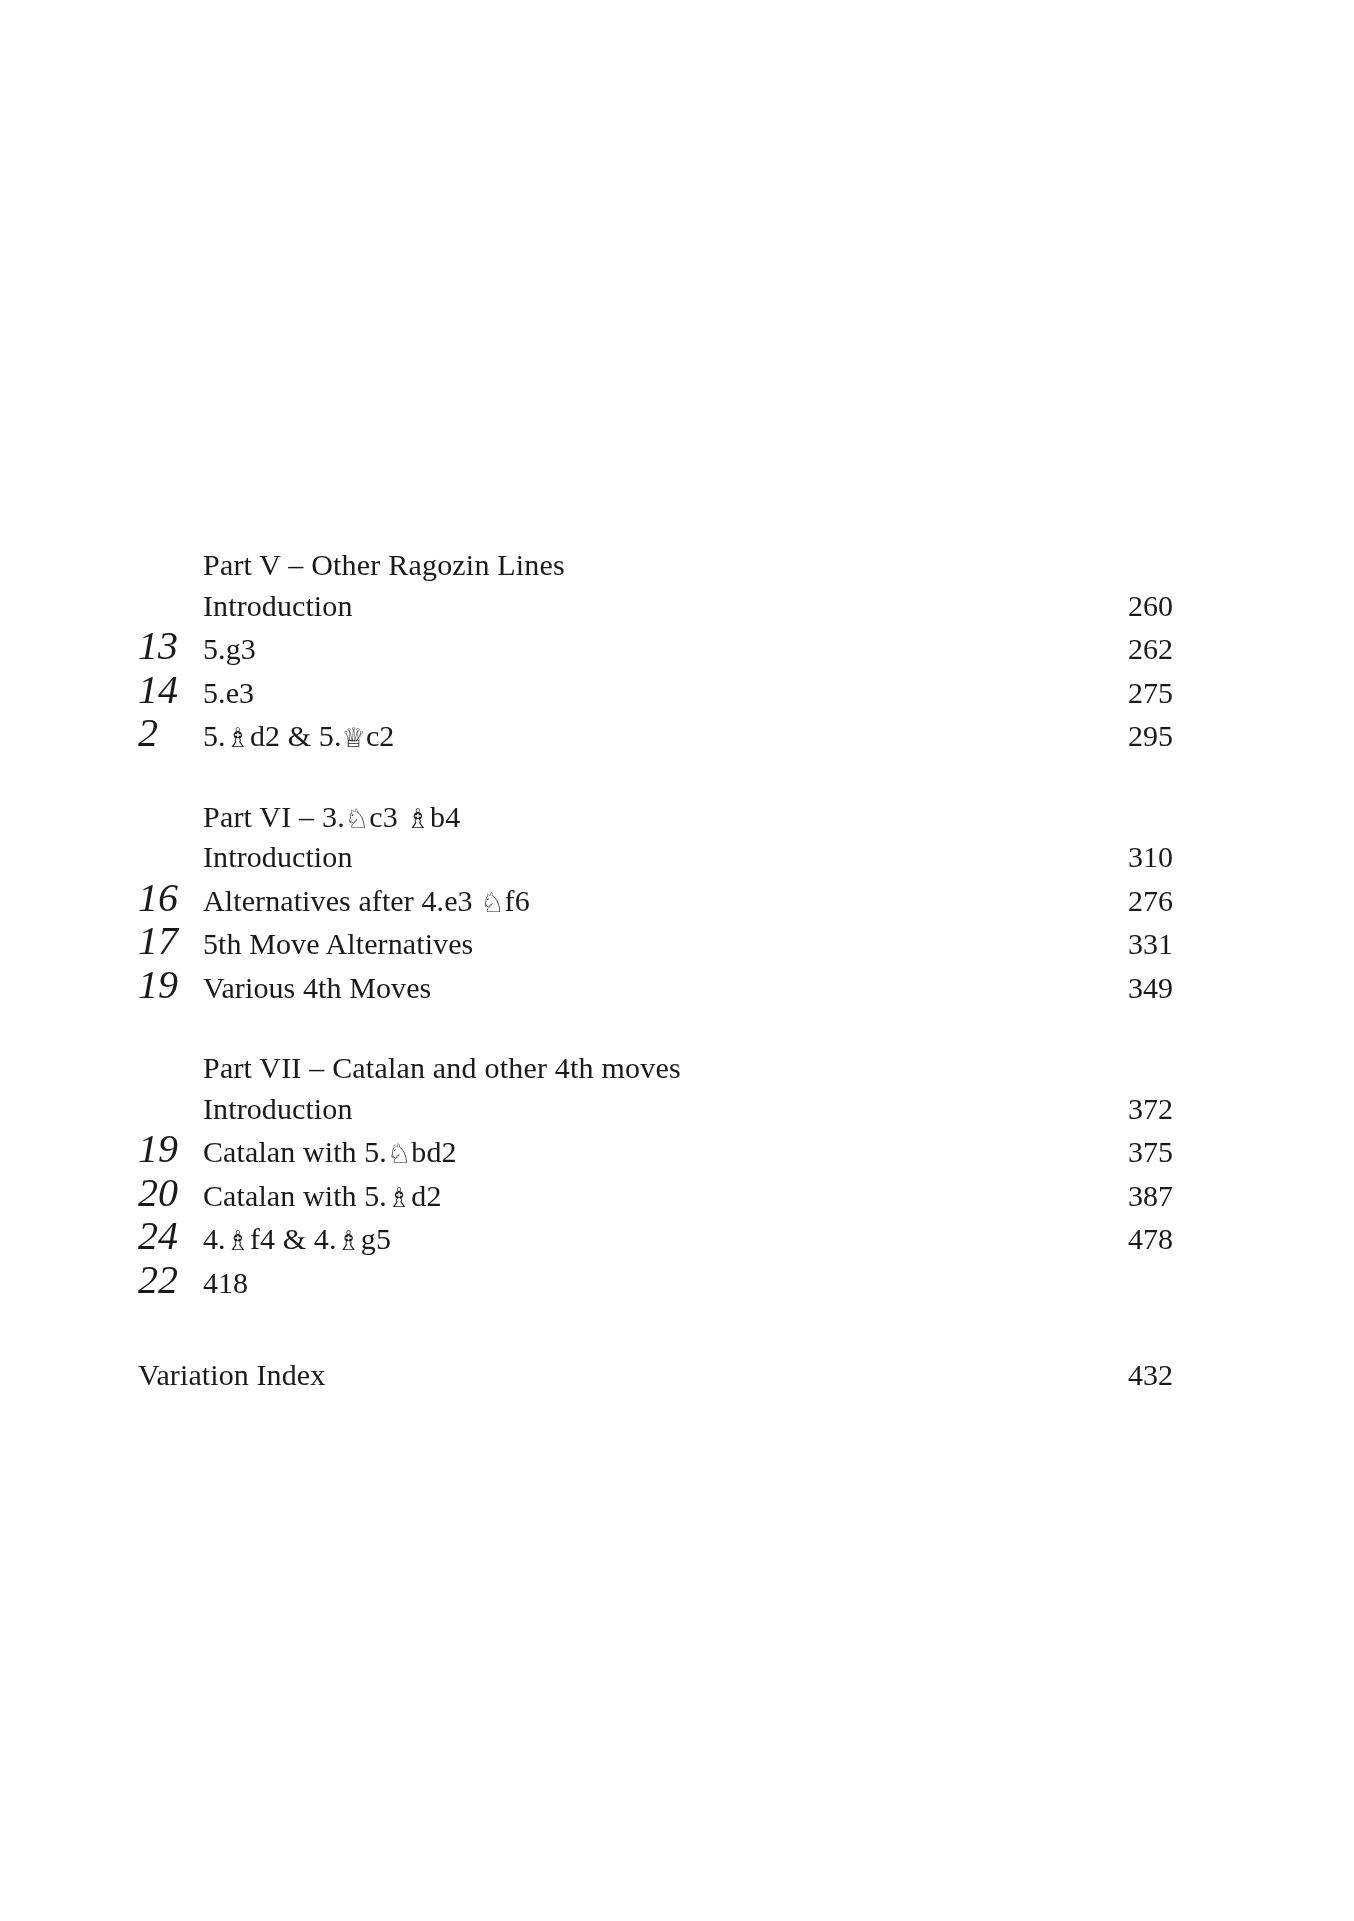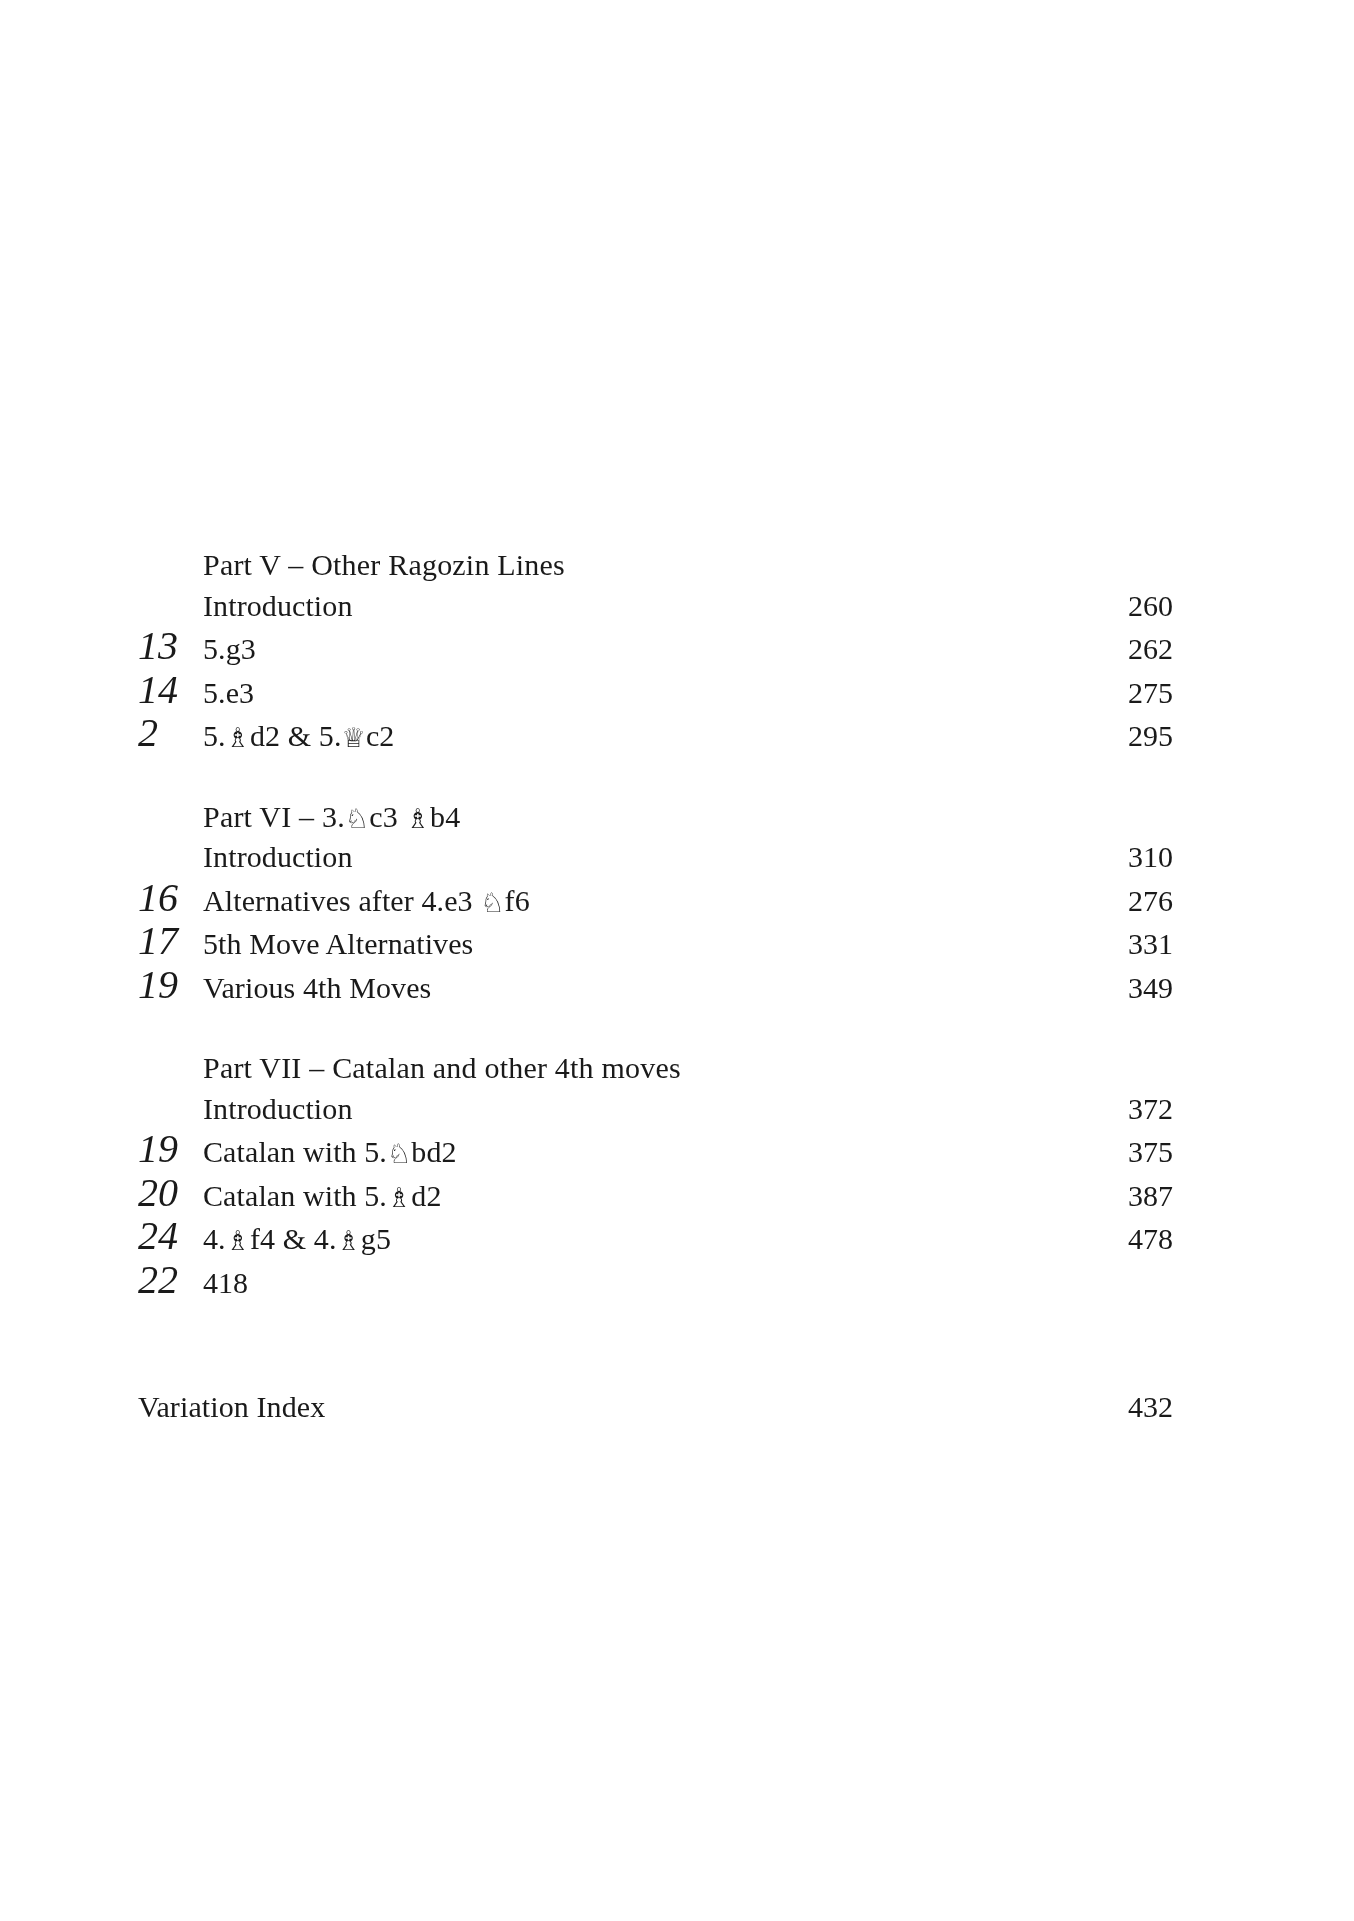--- a/index.html
+++ b/index.html
@@ -56,21 +56,21 @@
     letter-spacing: 0.1px;
   }
   .page-no {
     flex: 0 0 90px;
     font-size: 30px;
   }
   .part-head .title {
     letter-spacing: 0.2px;
   }
   .standalone {
-    margin-top: 84px;
+    margin-top: 52px;
   }
   .standalone .title {
     padding-left: 0;
   }
   .piece {
     font-family: "DejaVu Sans", sans-serif;
     font-size: 27px;
     line-height: 1;
     position: relative;
     top: 1px;

